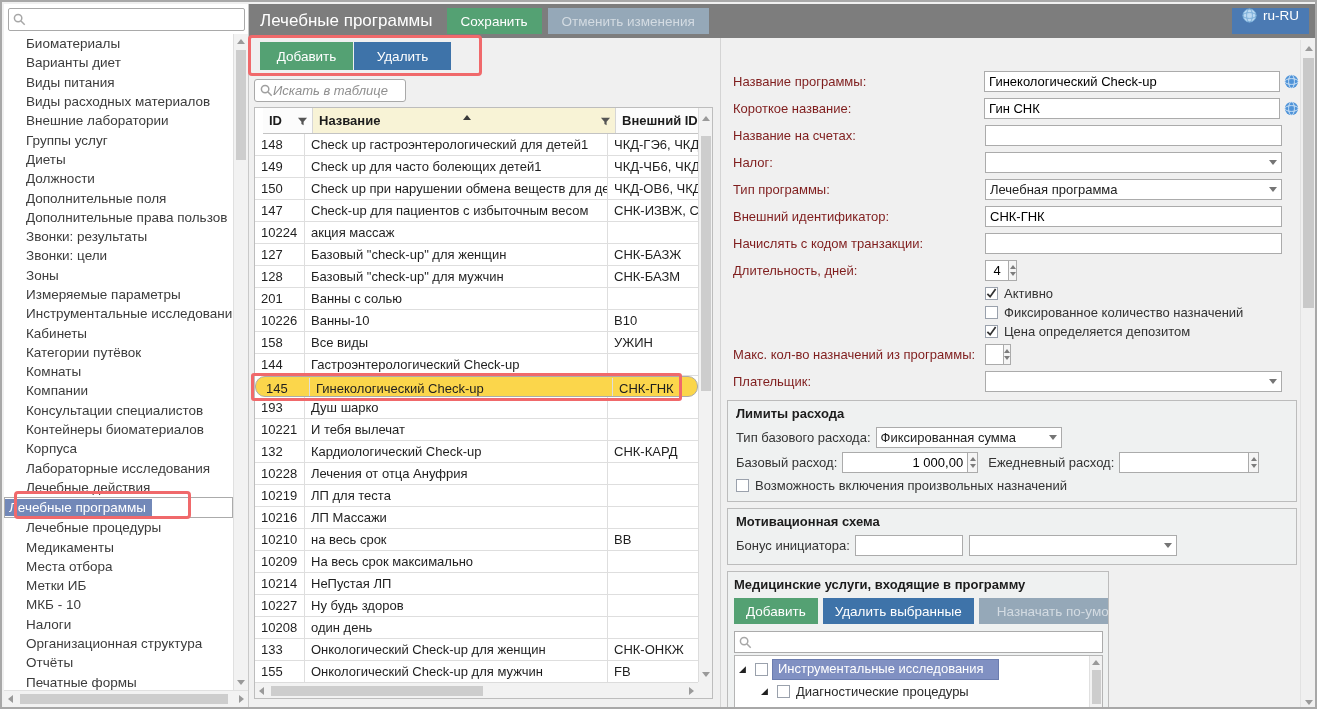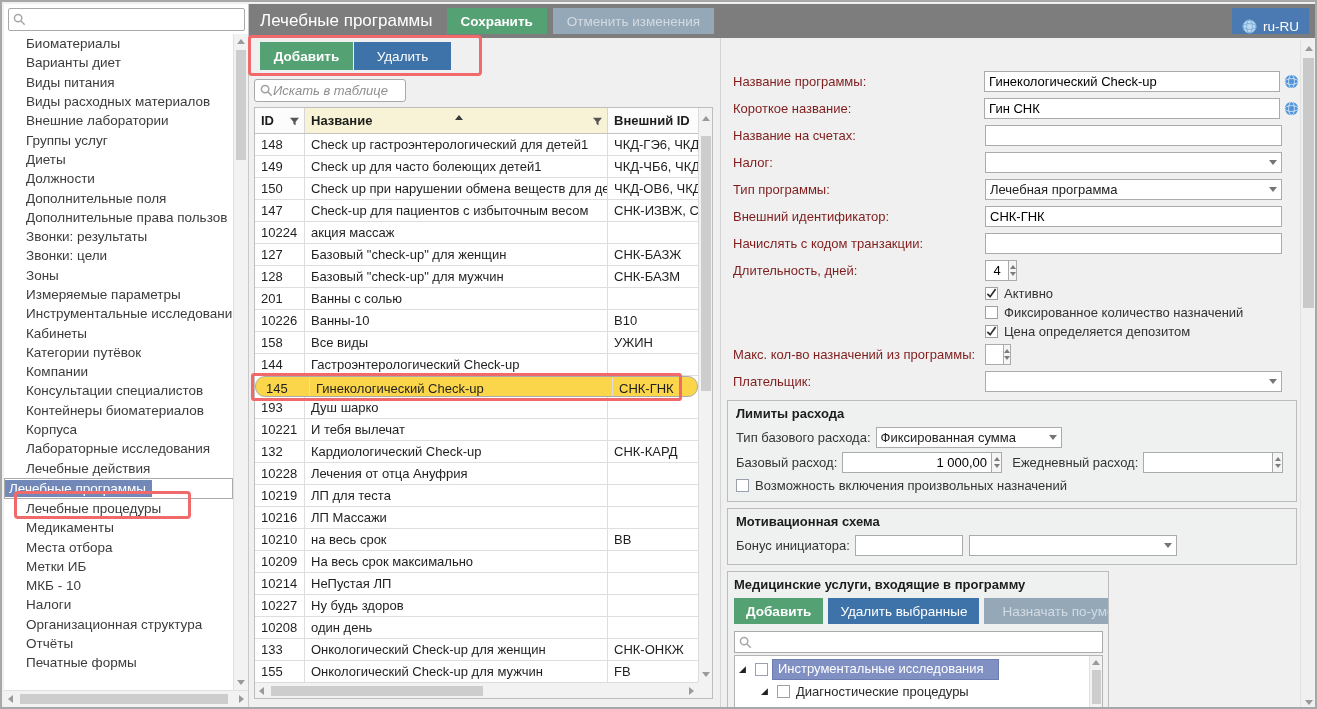--- a/index.html
+++ b/index.html
@@ -22,38 +22,38 @@
   .arr { position:absolute; width:0; height:0; border:4px solid transparent; }
   .arr.up    { border-bottom:5px solid #9a9a9a; border-top:none; }
   .arr.down  { border-top:5px solid #9a9a9a; border-bottom:none; }
   .arr.left  { border-right:5px solid #9a9a9a; border-left:none; }
   .arr.right { border-left:5px solid #9a9a9a; border-right:none; }
 
   
   .topbar { position:absolute; left:247px; top:2px; width:1068px; height:34px; background:var(--topbar_gray,#7d7d7d); display:flex; align-items:center; padding:0 8px 0 11px; }
   .tb-title { color:#fff; font-size:17px; margin-right:14px; white-space:nowrap; }
   .btn { display:inline-flex; align-items:center; justify-content:center; color:#fff; font-size:13.5px; cursor:pointer; white-space:nowrap; }
-  .btn.green { background:var(--accent_green,#53a06c);font-weight:bold; }
+  .btn.green { background:var(--accent_green,#53a06c); }
   .btn.blue { background:var(--accent_blue,#3e73a9); }
   .btn.disabled { background:var(--disabled_blue_gray,#95a8b8); color:#d3dbe2; }
   .tb-btn { height:26px; padding:0 14px; margin-right:6px; }
-  .lang-btn { margin-left:auto; height:26px; padding:0 10px; background:#4b7ab3; display:flex; gap:6px; align-items:flex-end; }
+  .lang-btn { margin-left:auto; height:26px; padding:0 10px; background:#4b7ab3; display:flex; gap:6px; align-items:flex-start; }
 
   
   .btn-add { position:absolute; left:258px; top:40px; width:93px; height:28px; }
   .btn-del { position:absolute; left:352px; top:40px; width:97px; height:28px; }
 
   
   .tsearch { position:absolute; left:252px; top:77px; width:152px; height:23px; background:#fff; border:1px solid #a9a9a9; border-radius:3px; display:flex; align-items:center; padding-left:5px; }
   .tsearch input { border:none; outline:none; flex:1; font:13px "Liberation Sans",sans-serif; background:transparent; min-width:0; }
   input::placeholder { font-style:italic; color:#8f8f8f; }
 
   
   .table { position:absolute; left:252px; top:105px; width:459px; height:592px; background:#fff; border:1px solid #bdbdbd; }
-  .thead { display:flex; height:26px; background:#fcfcfc; border-bottom:1px solid #c3c3c3; }
+  .thead { display:flex; height:26px; background:#fcfcfc; border-bottom:1px solid #c3c3c3;margin-left:8px; }
   .th { display:flex; align-items:center; font-weight:bold; font-size:13px; color:#1c1c1c; padding-left:6px; border-right:1px solid #d6d6d6; position:relative; }
   .th-id { width:50px; }
   .th-name { width:303px; background:#f8f3d6; }
   .th-ext { flex:1; border-right:none; }
   .funnel { position:absolute; right:4px; top:7px; }
   .sortup { position:absolute; left:150px; top:3px; width:0; height:0; border:4px solid transparent; border-bottom:5px solid #3a3a3a; }
   .tbody { position:absolute; left:0; top:26px; right:14px; bottom:16px; overflow:hidden; }
   .trow { display:flex; height:22px; border-bottom:1px solid #dedede; background:#fff; }
   .trow.sel { background:var(--selected_row_yellow,#fcd74c);border-radius:10px; }
   .tcell { font-size:13px; color:#1f1f1f; padding:3px 0 0 6px; white-space:nowrap; overflow:hidden; border-right:1px solid #dedede; }
@@ -177,20 +177,23 @@
         <div class="sb-item">
           <span class="sb-item-label">Инструментальные исследовани</span>
         </div>
         <div class="sb-item">
           <span class="sb-item-label">Кабинеты</span>
         </div>
         <div class="sb-item">
           <span class="sb-item-label">Категории путёвок</span>
         </div>
         <div class="sb-item">
+          <span class="sb-item-label">Комнаты</span>
+        </div>
+        <div class="sb-item">
           <span class="sb-item-label">Компании</span>
         </div>
         <div class="sb-item">
           <span class="sb-item-label">Консультации специалистов</span>
         </div>
         <div class="sb-item">
           <span class="sb-item-label">Контейнеры биоматериалов</span>
         </div>
         <div class="sb-item">
           <span class="sb-item-label">Корпуса</span>
@@ -553,21 +556,21 @@
       <div class="group-title">Лимиты расхода</div>
       <div class="grow">
         <span class="glabel">Тип базового расхода:</span>
         <span class="sel" style="width:186px;">
             <span class="sel-val">Фиксированная сумма</span>
             <span class="sel-arr"></span>
           </span>
       </div>
       <div class="grow">
         <span class="glabel">Базовый расход:</span>
-        <span class="spin" style="width:160px;">
+        <span class="spin" style="width:136px;">
           <input class="tin num" value="1 000,00" style="">
           <span class="spin-btns">
               <span class="sarr up"></span>
               <span class="sarr dn"></span>
             </span>
         </span>
         <span class="glabel" style="margin-left:10px;">Ежедневный расход:</span>
         <span class="spin" style="width:140px;">
           <input class="tin num" style="">
           <span class="spin-btns">

